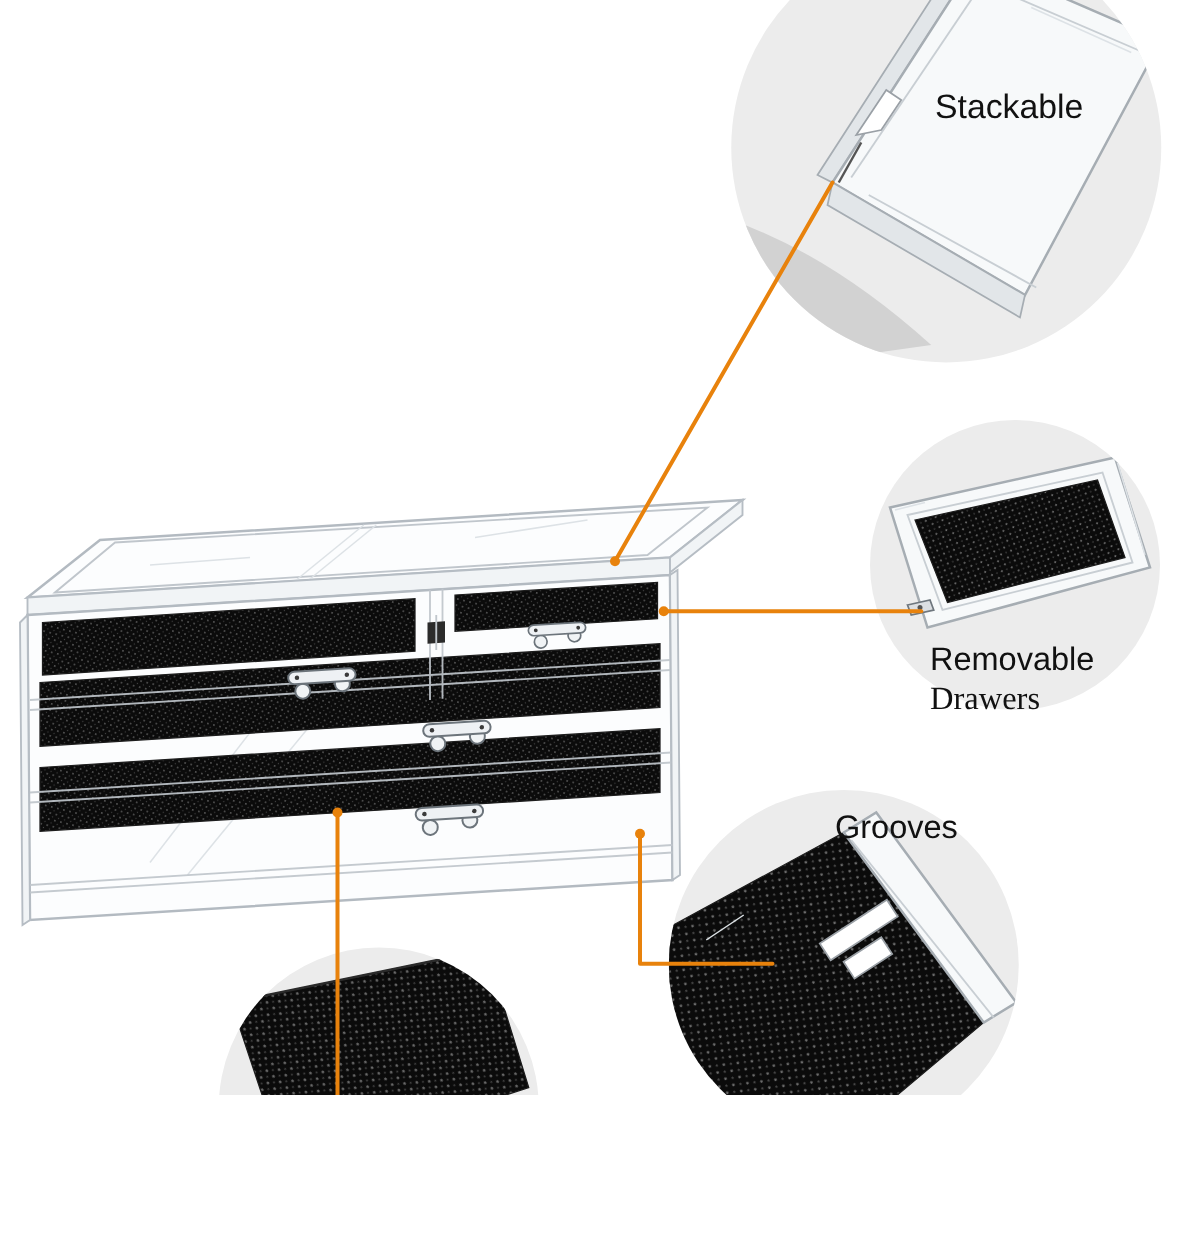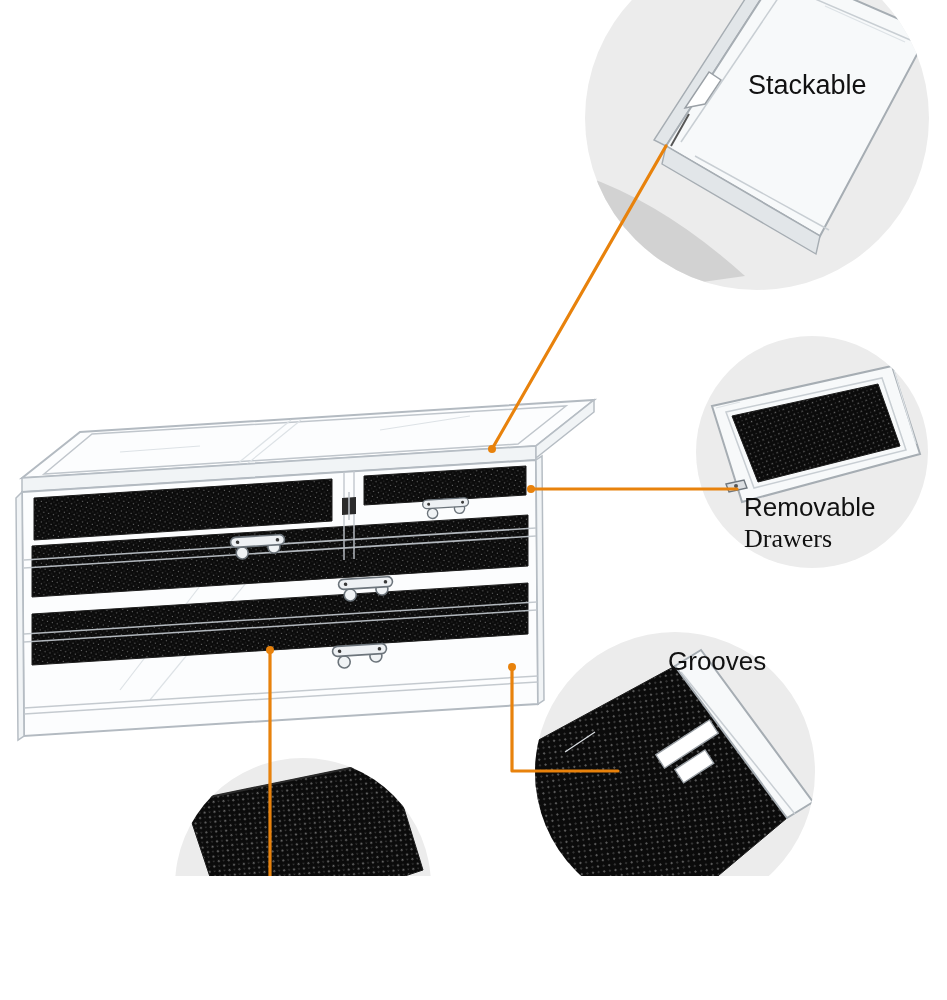--- a/index.html
+++ b/index.html
@@ -199,21 +199,21 @@
 
     <path class="connector" d="M512,667 L512,771 L618,771"></path>
     <circle class="cdot" cx="512" cy="667" r="4"></circle>
 
     <path class="connector" d="M270,650 L270,880"></path>
     <circle class="cdot" cx="270" cy="650" r="4"></circle>
   </svg>
 
   <div class="callout-label" style="left:748px;top:70px;font-size:27px;">Stackable</div>
 
-  <div class="callout-label" style="left:744px;top:492px;">
+  <div class="callout-label" style="left:744px;top:512px;">
     <span style="display:block;">Removable</span>
     <span style="display:block;font-family:Liberation Serif, serif;">Drawers</span>
   </div>
 
   <div class="callout-label" style="left:668px;top:646px;text-align:right;">Grooves</div>
 
 
 </div>
 
 </body></html>

